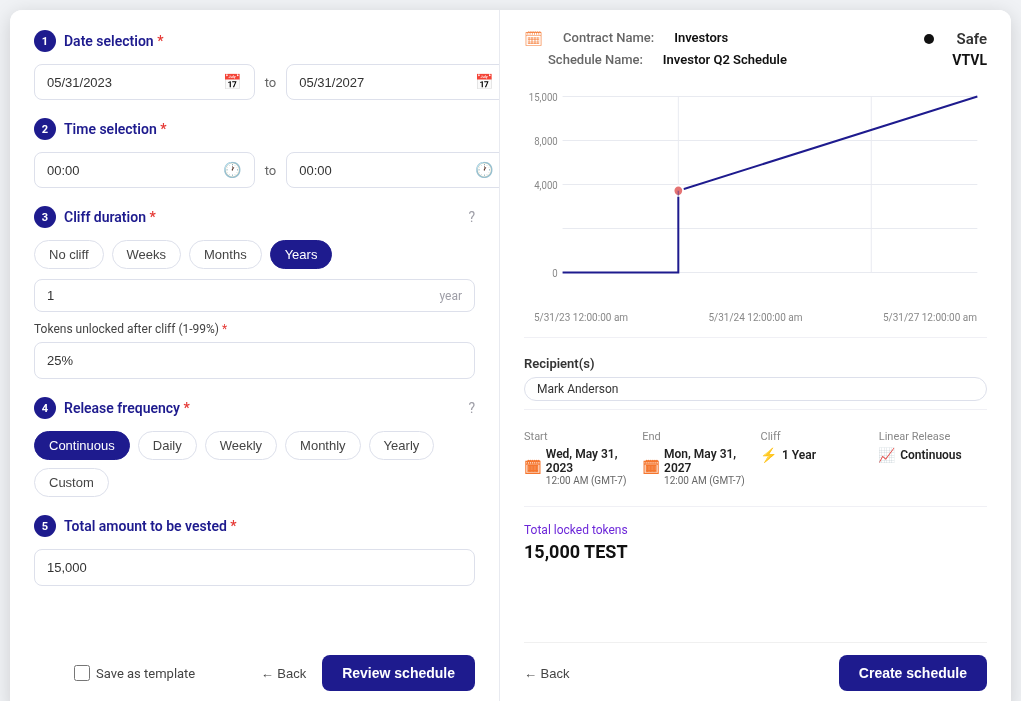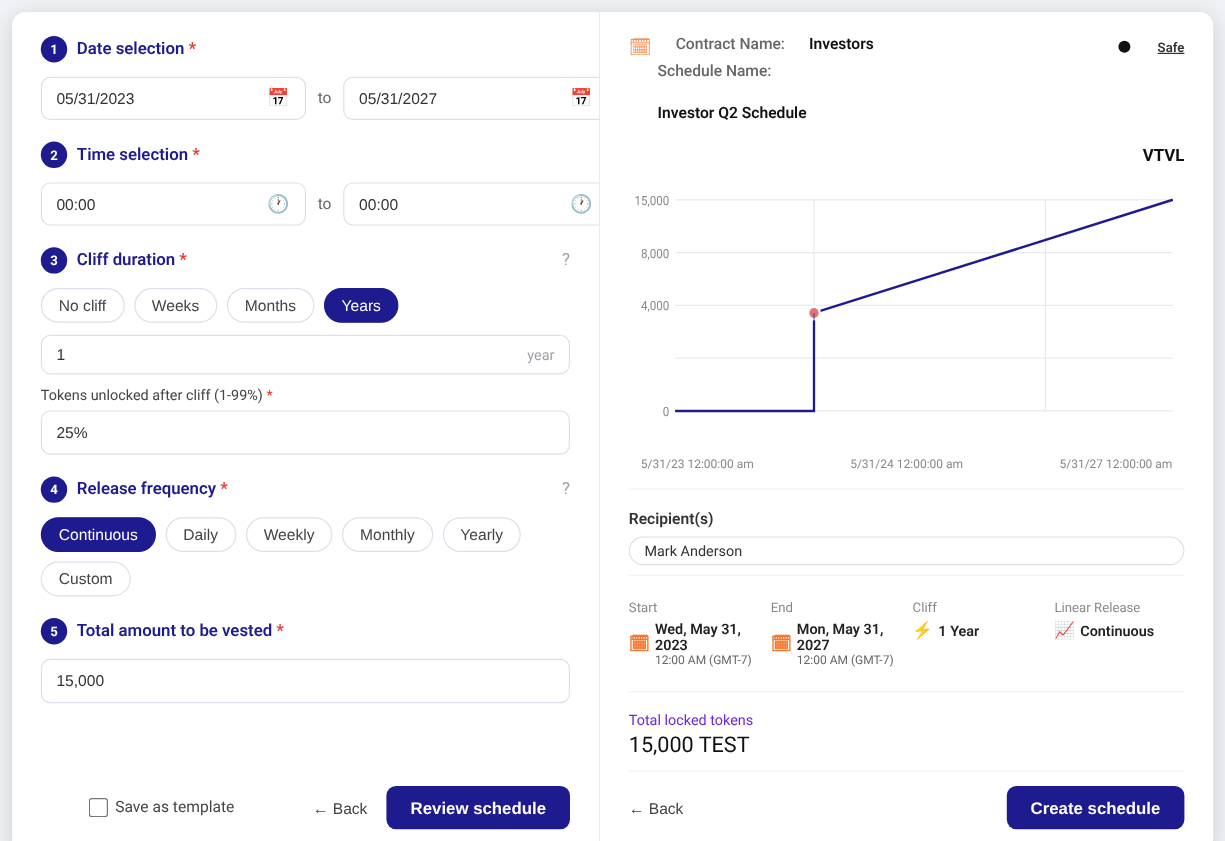--- a/index.html
+++ b/index.html
@@ -220,23 +220,22 @@
       margin-bottom: 4px;
       font-size: 13px;
       color: #333;
     }
     .info-label { color: #666; font-weight: 500; }
     .info-value { font-weight: 600; color: #111; }
     .safe-badge {
       display: flex;
       align-items: center;
       gap: 23px;
-      font-size: 11px;
+      font-size: 15px;
       font-weight: 600;
-      text-decoration: underline;
     }
     .safe-dot {
       width: 10px;
       height: 10px;
       border-radius: 50%;
       background: #111;
       display: inline-block;
     }
     .vtvl-text {
       font-size: 14px;
@@ -305,21 +304,21 @@
     .total-section {
       margin-top: 8px;
     }
     .total-label {
       font-size: 12px;
       color: #6d28d9;
       margin-bottom: 4px;
     }
     .total-value {
       font-size: 18px;
-      font-weight: 400;
+      font-weight: 700;
       color: #111;
     }
     .right-bottom {
       display: flex;
       align-items: center;
       justify-content: space-between;
       margin-top: auto;
       padding-top: 12px;
       border-top: 1px solid #f0f0f0;
     }
@@ -432,21 +431,21 @@
 
     <div class="info-row">
       <span style="color:#f5762e;font-size:15px;">🗓</span>
       <span class="info-label">Contract Name:</span>
       <span class="info-value">Investors</span>
       <span style="margin-left:auto;" class="safe-badge">
         <span class="safe-dot"></span>
         <span>Safe</span>
       </span>
     </div>
-    <div class="info-row" style="padding-left:24px;flex-direction:column;">
+    <div class="info-row" style="padding-left:24px;">
       <span class="info-label">Schedule Name:</span>
       <span class="info-value">Investor Q2 Schedule</span>
       <span class="vtvl-text" style="margin-left:auto;">VTVL</span>
     </div>
 
     <div class="chart-area">
       <svg class="chart-svg" viewBox="0 0 480 210" preserveAspectRatio="none">
 
         <line x1="40" y1="10" x2="470" y2="10" stroke="#e8eaf0" stroke-width="1"></line>
         <line x1="40" y1="52" x2="470" y2="52" stroke="#e8eaf0" stroke-width="1"></line>

